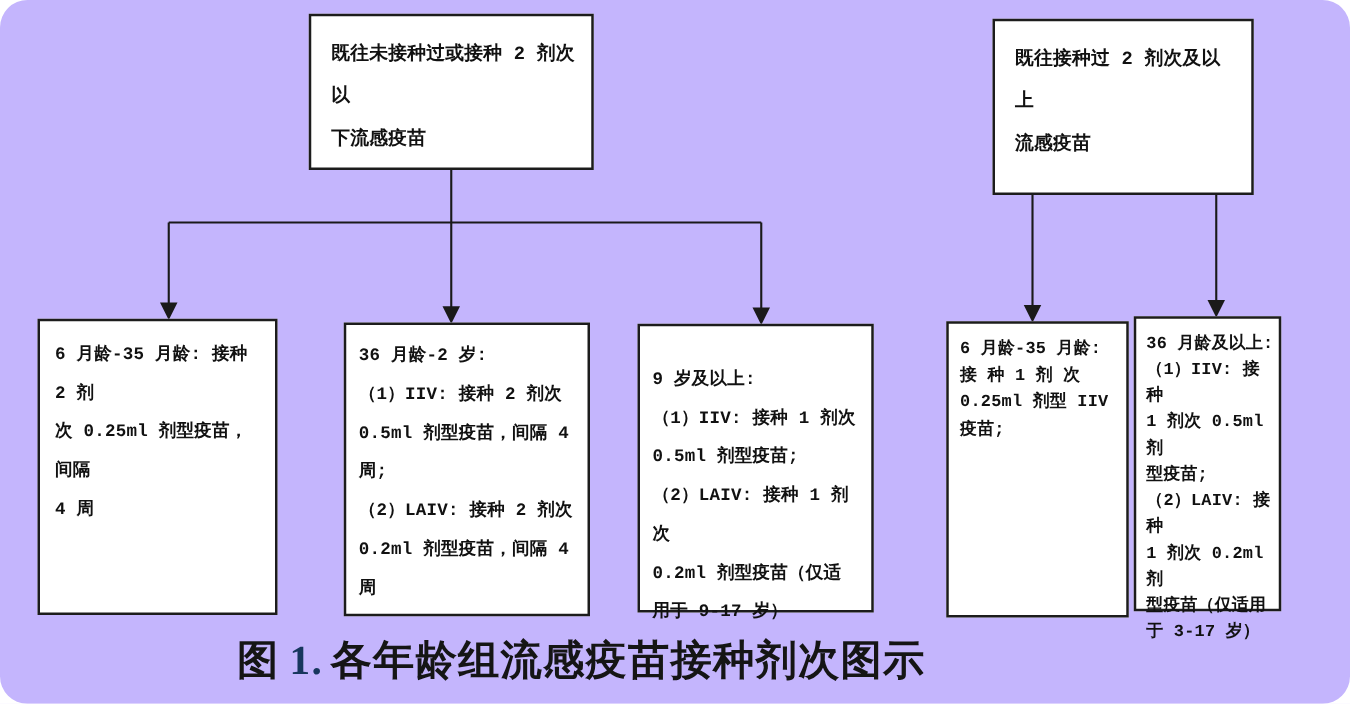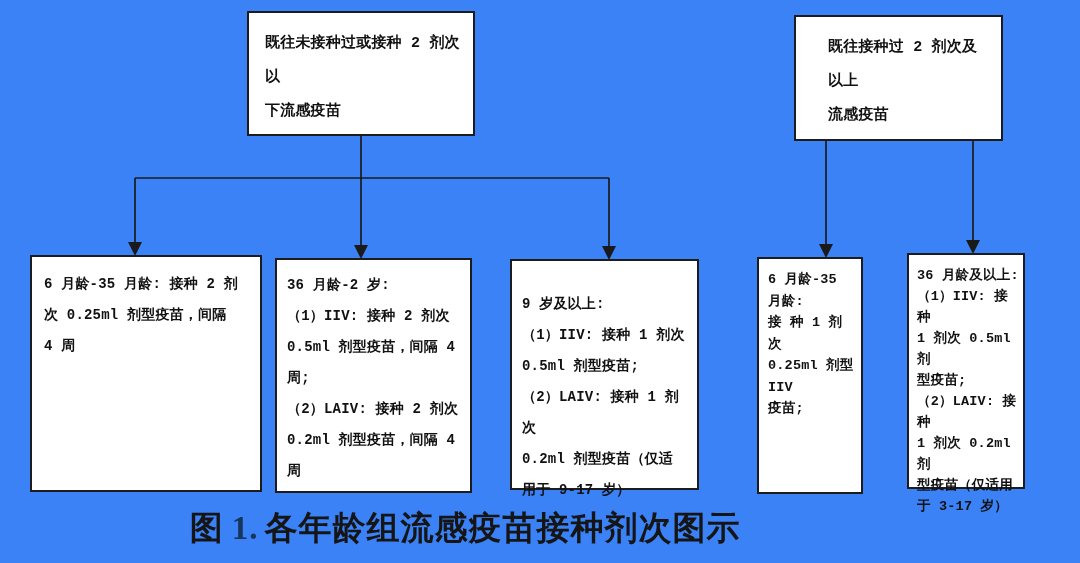--- a/index.html
+++ b/index.html
@@ -1,43 +1,44 @@
 <!DOCTYPE html>
 <html><head>
 <meta charset="utf-8">
 <style>
   html,body{margin:0;padding:0;background:#ffffff;}
   #canvas{
     position:relative;
     width:1080px;height:563px;
-    background:#3b82f6;
+    background:#c4b5fd;
     font-family:"Liberation Mono","DejaVu Sans Mono",monospace;
     color:#111;
     overflow:hidden;
+    border-radius:22px;
   }
   .box{
     position:absolute;
     border:2px solid #1c1c1c;
     background:#ffffff;
     box-sizing:border-box;
     font-weight:bold;
   }
   .box-text{
     white-space:pre-line;
     letter-spacing:0.2px;
   }
   
   #p1{left:247px;top:11px;width:228px;height:125px;padding:14px 12px 0 16px;}
-  #p2{left:794px;top:15px;width:209px;height:126px;padding:14px 10px 0 32px;}
+  #p2{left:794px;top:15px;width:209px;height:141px;padding:14px 10px 0 16px;}
   #p1 .box-text,#p2 .box-text{font-size:15px;line-height:34px;}
   
-  #c1{left:30px; top:255px;width:232px;height:237px;padding:12px 8px 0 12px;}
+  #c1{left:30px; top:255px;width:192px;height:237px;padding:12px 8px 0 12px;}
   #c2{left:275px;top:258px;width:197px;height:235px;padding:10px 6px 0 10px;}
   #c3{left:510px;top:259px;width:189px;height:231px;padding:28px 6px 0 10px;}
-  #c4{left:757px;top:257px;width:106px;height:237px;padding:10px 5px 0 9px;}
+  #c4{left:757px;top:257px;width:146px;height:237px;padding:10px 5px 0 9px;}
   #c5{left:907px;top:253px;width:118px;height:236px;padding:10px 4px 0 8px;}
   #c1 .box-text,#c2 .box-text,#c3 .box-text{font-size:14px;line-height:31px;}
   #c4 .box-text{font-size:13.5px;line-height:21.5px;}
   #c5 .box-text{font-size:13.5px;line-height:21px;}
   
   #connector-layer{
     position:absolute;left:0;top:0;width:1080px;height:563px;
     pointer-events:none;
   }
   #connector-layer line{stroke:#1a1a1a;stroke-width:1.7;}

